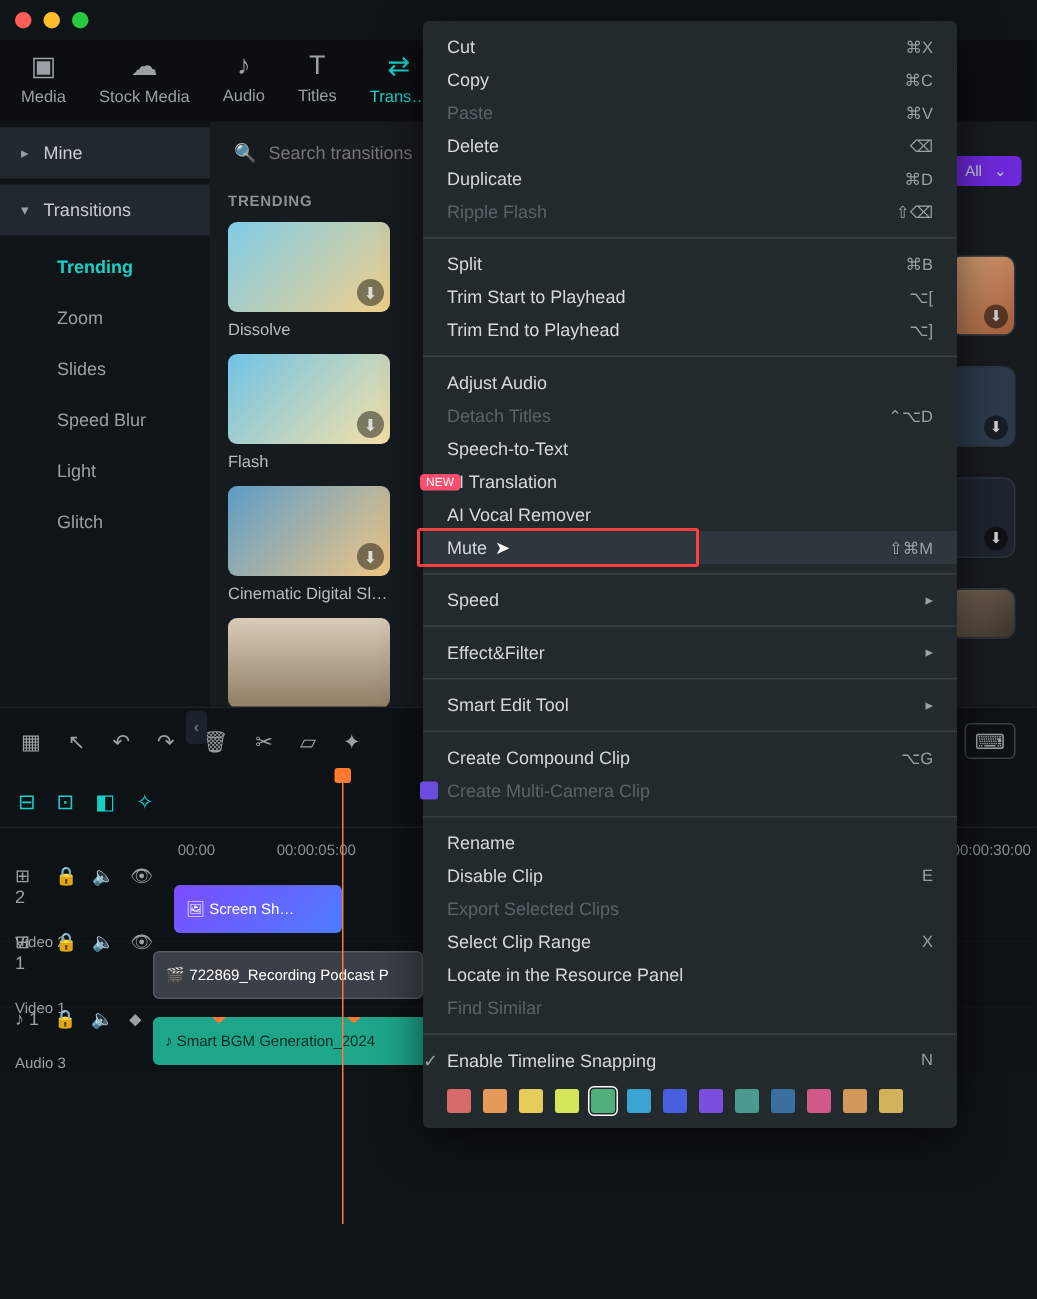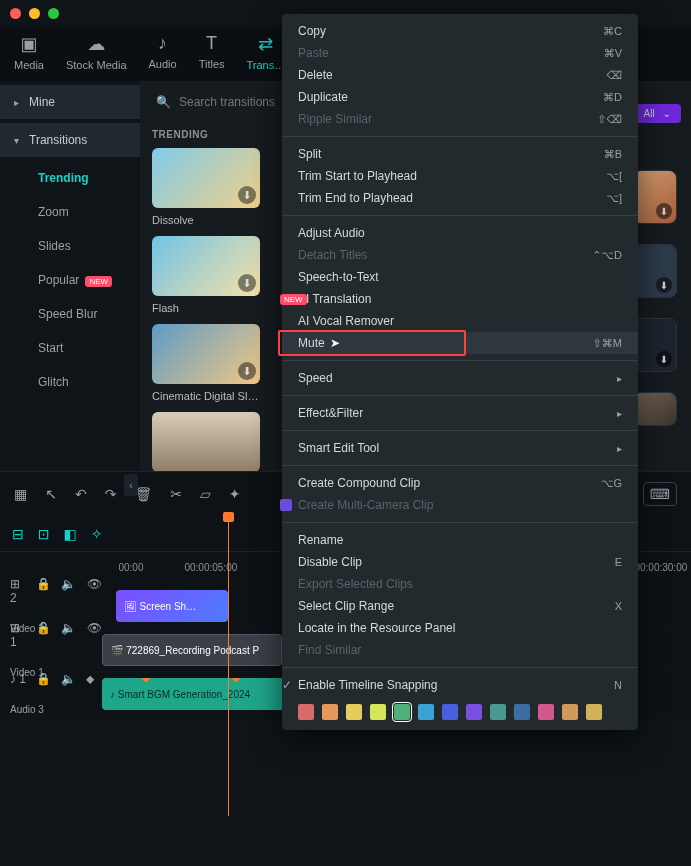--- a/index.html
+++ b/index.html
@@ -115,23 +115,22 @@
         <span class="chev">▸</span>
         <span>Mine</span>
       </div>
     <div class="side-sec">
         <span class="chev">▾</span>
         <span>Transitions</span>
       </div>
     <div class="side-sub active">Trending</div>
     <div class="side-sub">Zoom</div>
     <div class="side-sub">Slides</div>
-    <div class="side-sub"><span>Popular</span><span class="badge-new">NEW</span></div>
     <div class="side-sub">Speed Blur</div>
-    <div class="side-sub">Start</div>
+    <div class="side-sub">Light</div>
     <div class="side-sub">Glitch</div>
   </div>
   <div class="content">
     <div class="search">
       <span class="sicon">🔍</span>
       <input type="text" style="background: none; border: none; color: #8b5cf6; font-size: 12px; outline: none; width: 180px;" placeholder="Search transitions">
     </div>
     <div class="trending-label">TRENDING</div>
     <div class="card">
       <div class="thumb" style="background:linear-gradient(135deg,#7fcbe8,#f2d08a)">
@@ -247,37 +246,41 @@
         <div class="kb" style="left:40px"></div>
         <div class="kb" style="left:130px"></div>
         <span>♪</span>&nbsp;<span>Smart BGM Generation_2024</span>
       </div>
     </div>
   </div>
 </div>
 
 <div class="ctx">
   <div class="ctx-item">
+      <span>Cut</span>
+      <span class="sc">⌘X</span>
+    </div>
+  <div class="ctx-item">
       <span>Copy</span>
       <span class="sc">⌘C</span>
     </div>
   <div class="ctx-item disabled">
       <span>Paste</span>
       <span class="sc">⌘V</span>
     </div>
   <div class="ctx-item">
       <span>Delete</span>
       <span class="sc">⌫</span>
     </div>
   <div class="ctx-item">
       <span>Duplicate</span>
       <span class="sc">⌘D</span>
     </div>
   <div class="ctx-item disabled">
-      <span>Ripple Similar</span>
+      <span>Ripple Flash</span>
       <span class="sc">⇧⌫</span>
     </div>
   <div class="ctx-sep"></div>
   <div class="ctx-item">
       <span>Split</span>
       <span class="sc">⌘B</span>
     </div>
   <div class="ctx-item">
       <span>Trim Start to Playhead</span>
       <span class="sc">⌥[</span>

